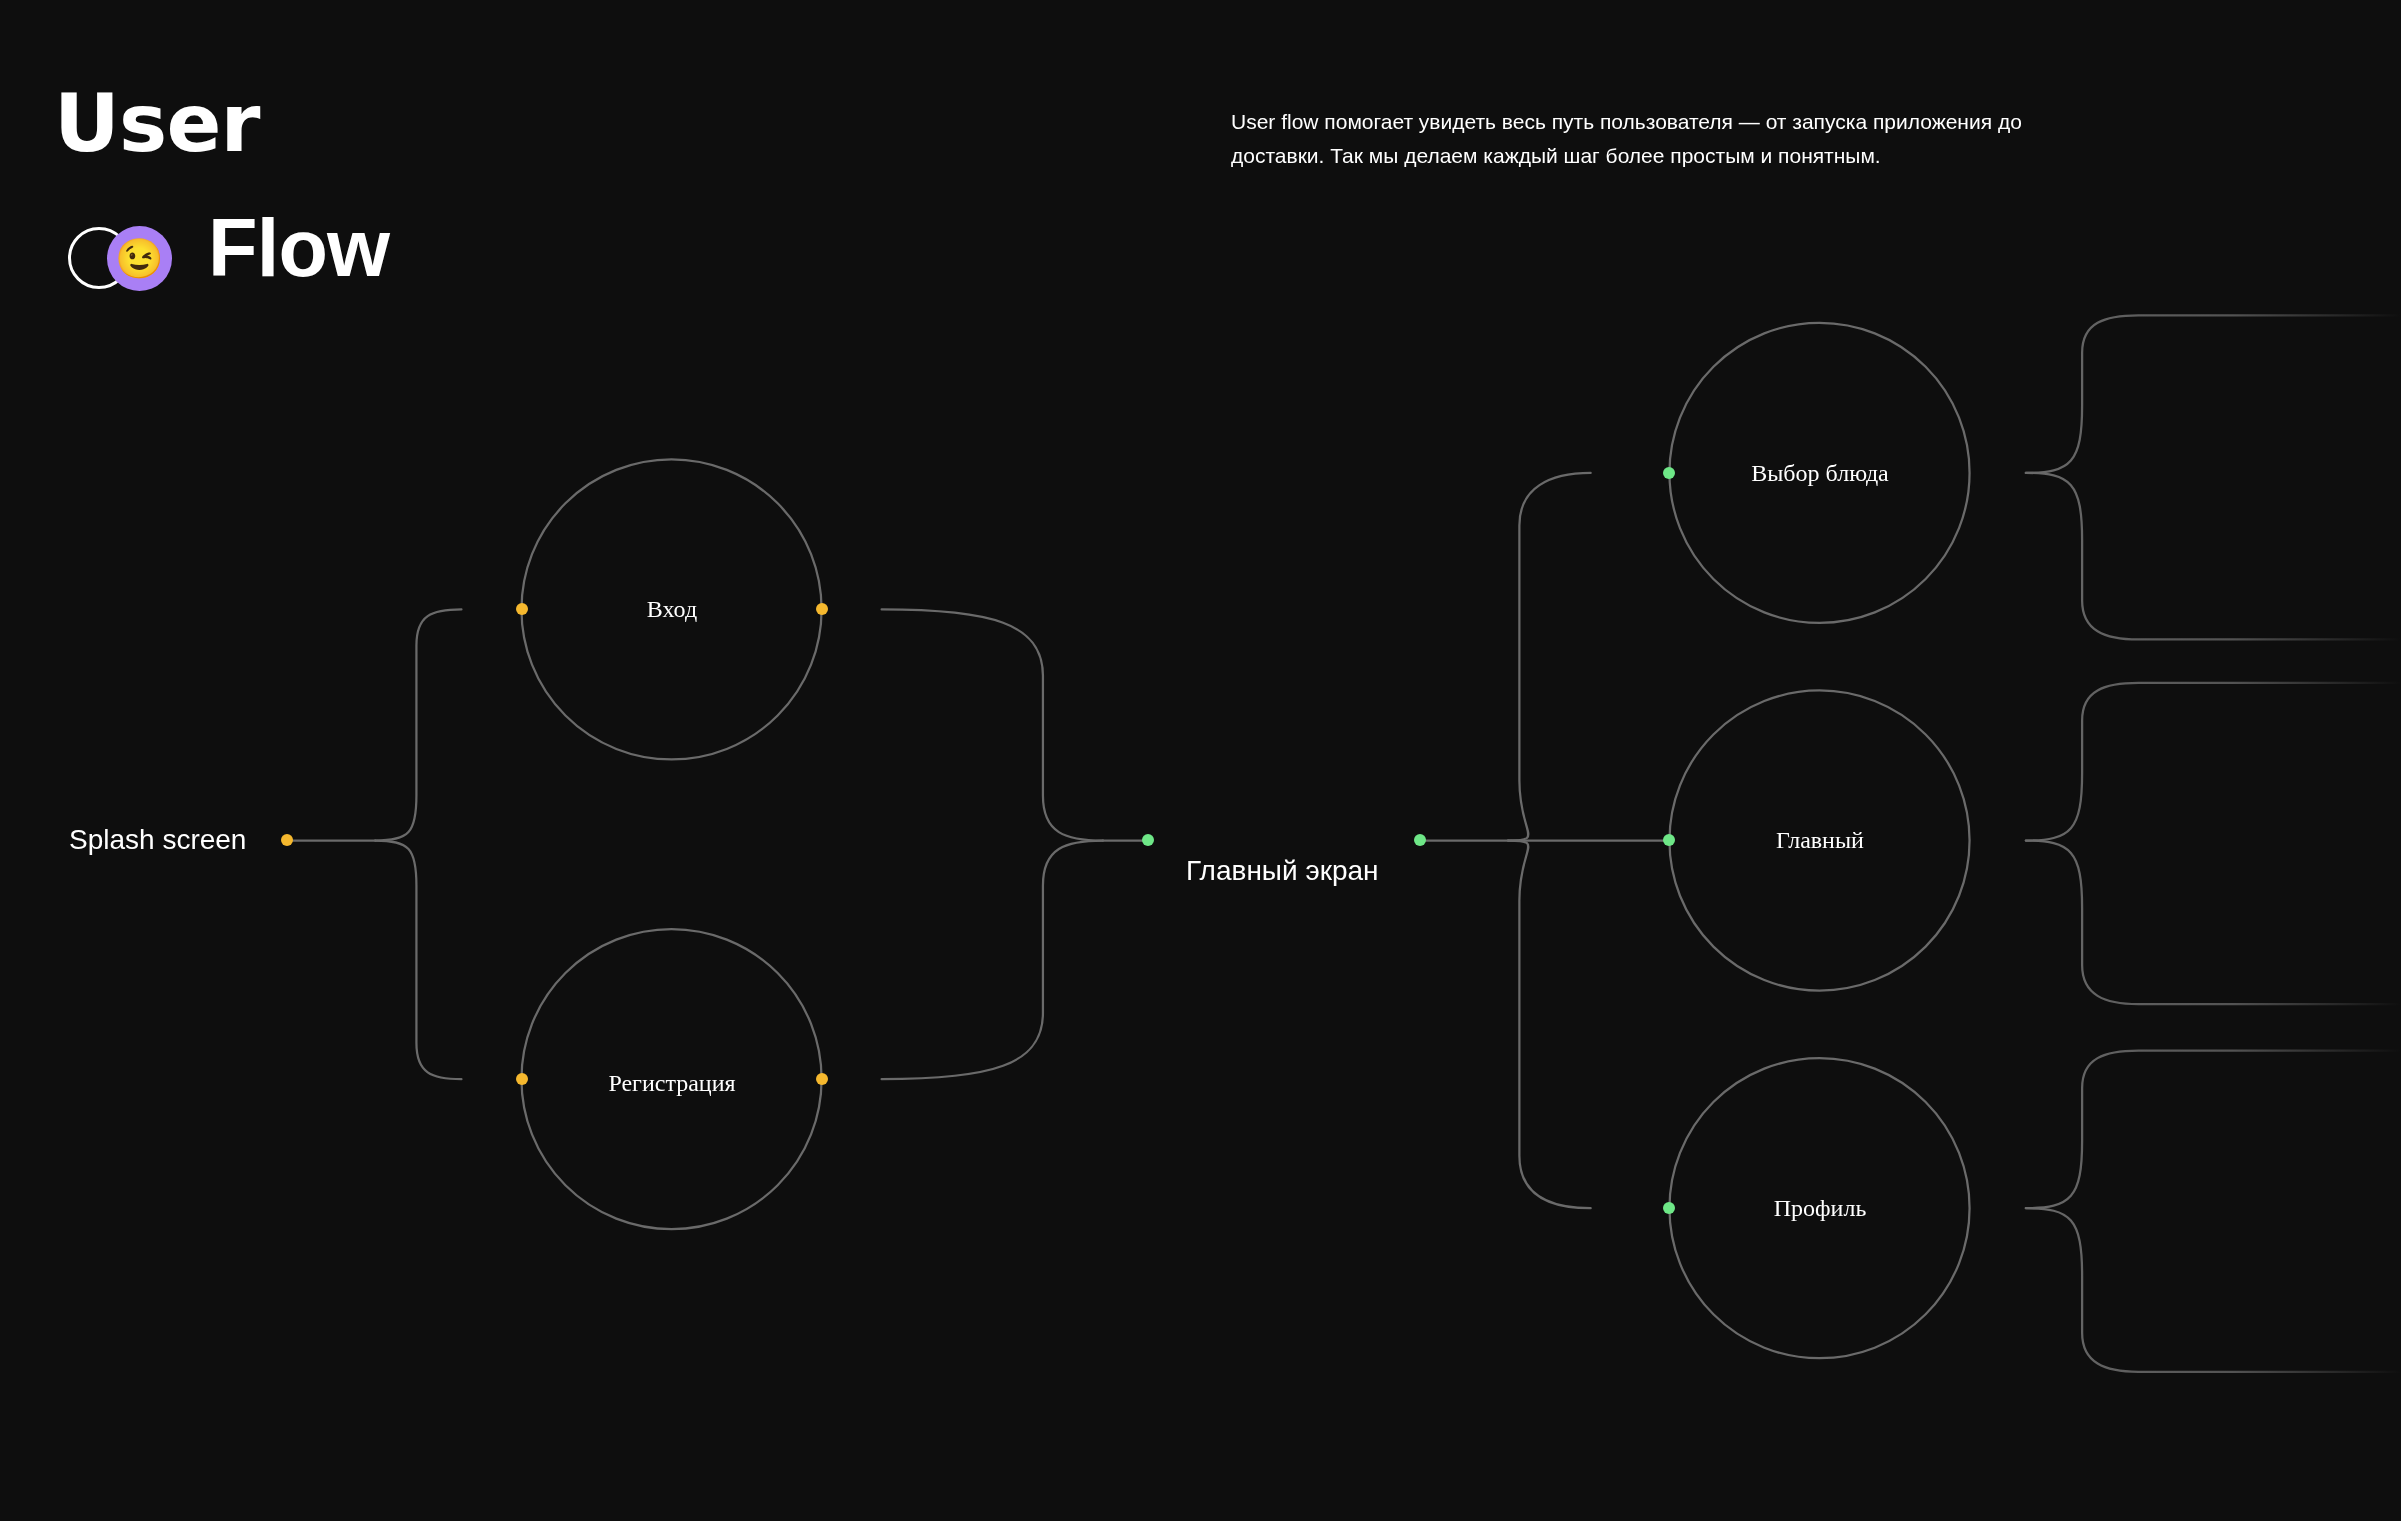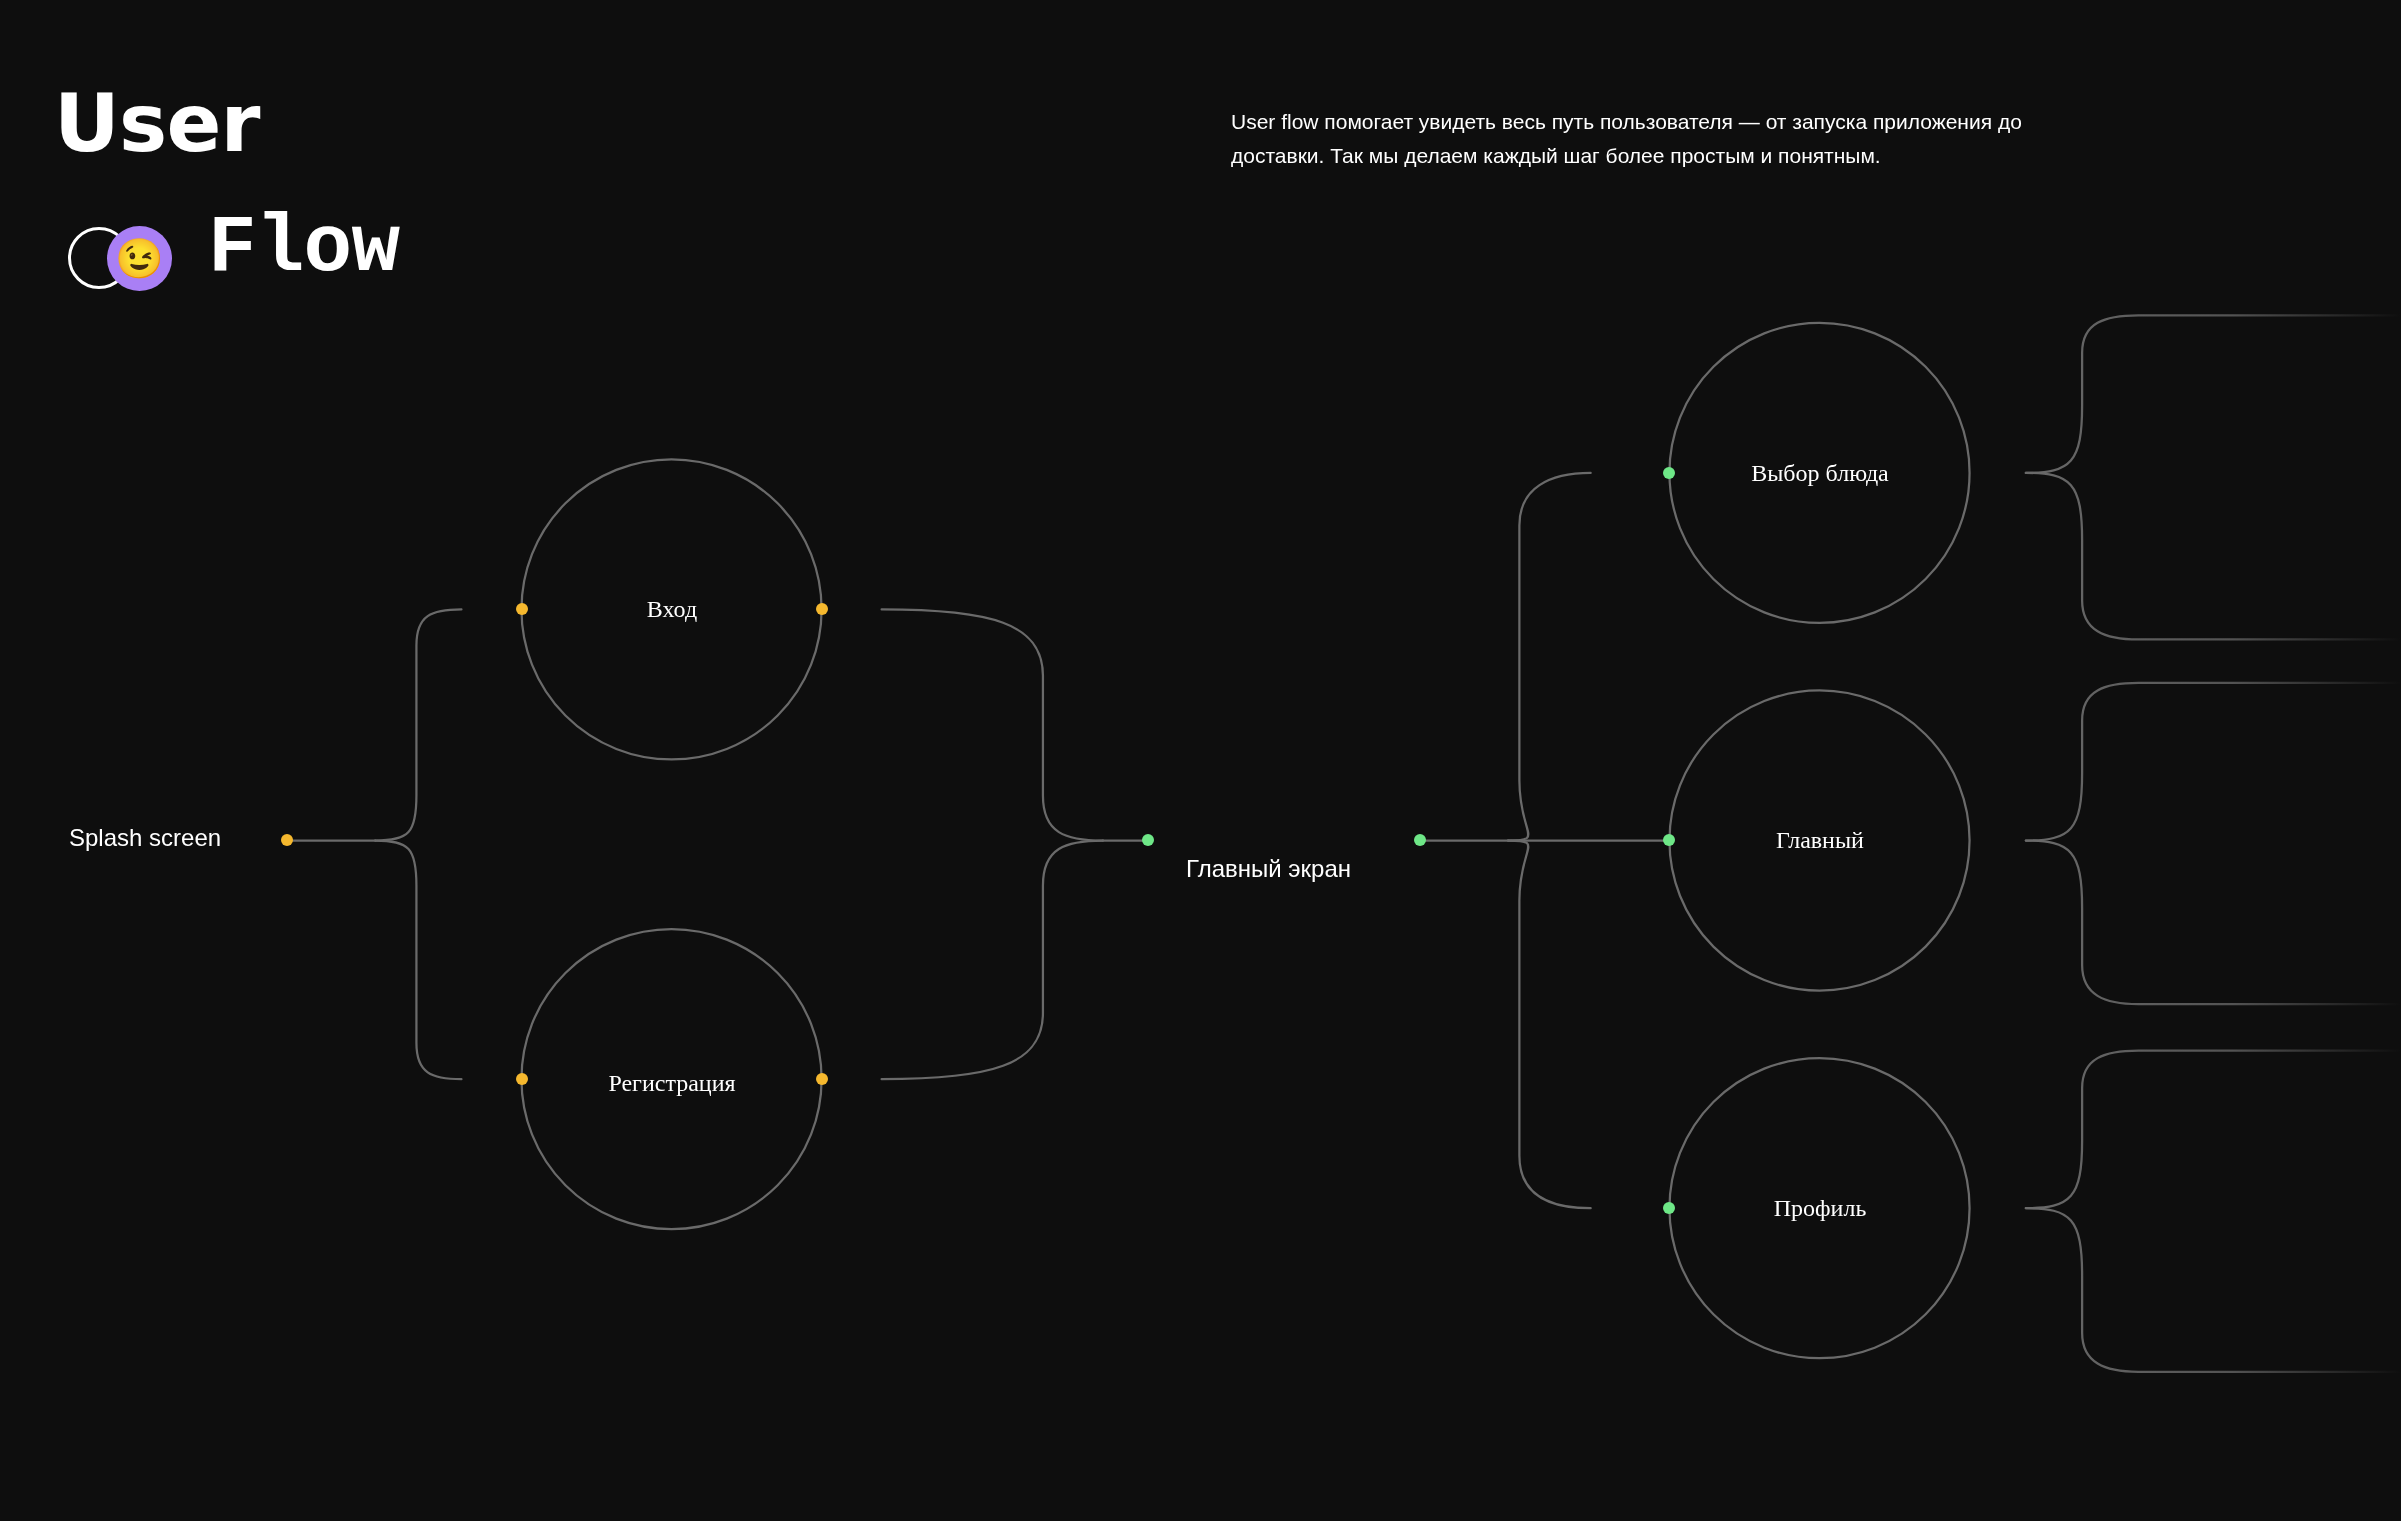--- a/index.html
+++ b/index.html
@@ -28,21 +28,21 @@
     position:absolute; left:53px; top:13.5px;
     width:65px; height:65px; border-radius:50%;
     background:#a97ff5;
     display:flex; align-items:center; justify-content:center;
   }
   #logo-emoji { font-size:39px; line-height:1; }
   #logo-word-flow {
     position:absolute; left:154px; top:-4.5px;
     font-size:81px; font-weight:700; letter-spacing:-0.8px;
     color:#ffffff; line-height:1;
-    font-family:Liberation Mono, monospace;
+    font-family:Liberation Sans, sans-serif;
   }
 
   
   #description {
     position:absolute; left:1231px; top:105px; width:795px;
     color:#ffffff; font-size:21px; line-height:1.62;
     font-family:"Liberation Sans", sans-serif;
   }
 
   
@@ -51,21 +51,21 @@
 
   .node-circle {
     position:absolute; border:1.5px solid #6a6a6a; border-radius:50%;
     display:flex; align-items:center; justify-content:center;
   }
   .node-label {
     color:#ffffff; font-size:24px; white-space:nowrap;
     font-family:Liberation Serif, serif;
   }
   .plain-label {
-    position:absolute; color:#ffffff; font-size:24px; white-space:nowrap;
+    position:absolute; color:#ffffff; font-size:28px; white-space:nowrap;
     font-family:"Liberation Sans", sans-serif;
   }
   .port {
     position:absolute; width:12px; height:12px; border-radius:50%;
   }
   .port.amber { background:#f5b82e; }
   .port.green { background:#6ee787; }
 </style>
 </head>
 <body>

